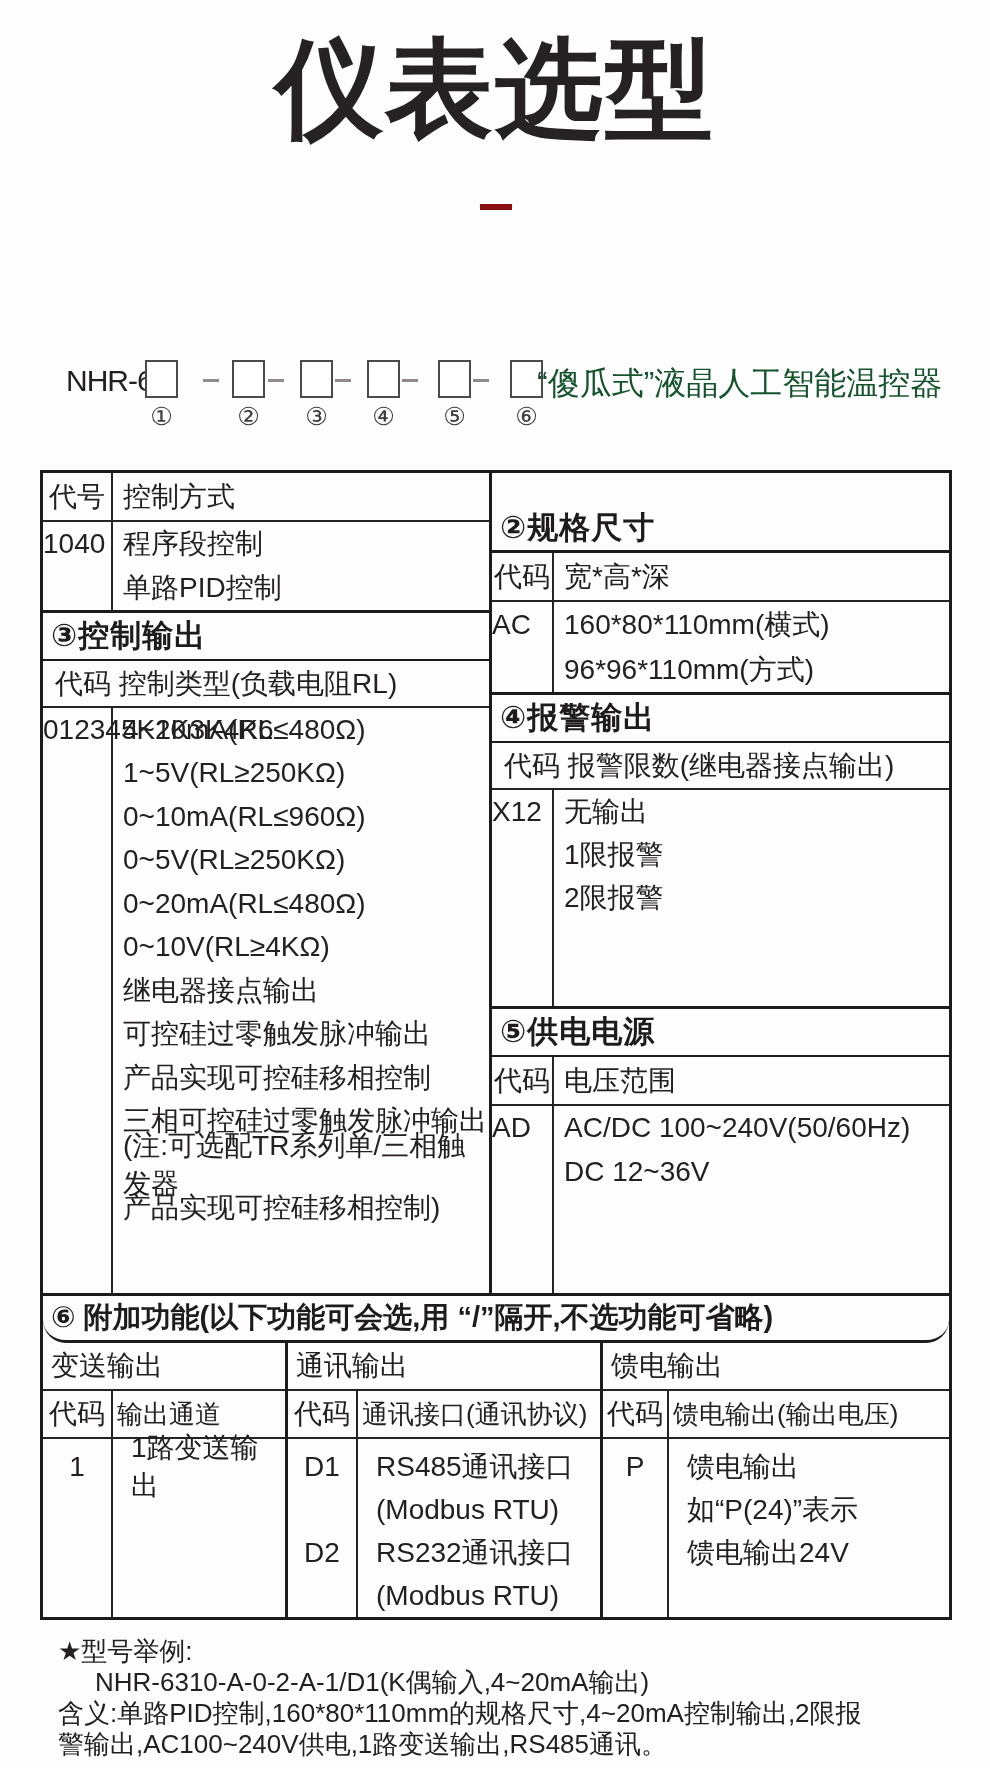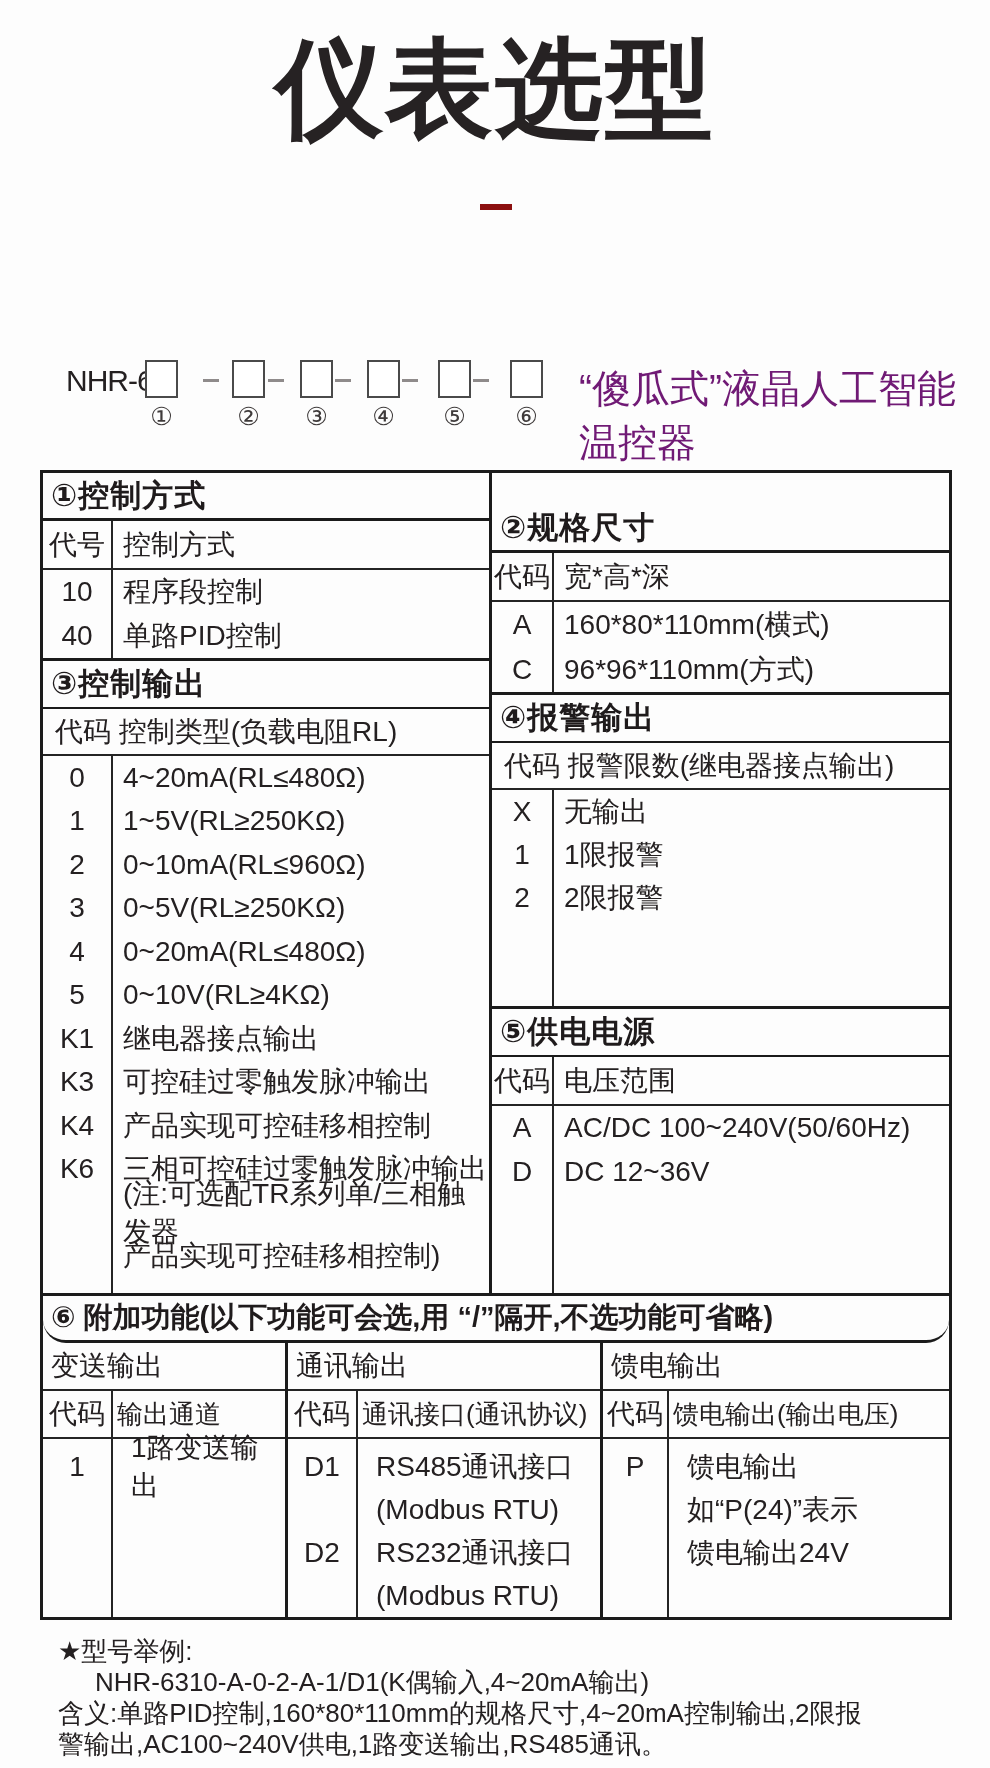--- a/index.html
+++ b/index.html
@@ -25,21 +25,21 @@
   .title-divider {
     position: absolute; top: 204px; left: 480px;
     width: 32px; height: 6px; background: #8c1010;
   }
   
   .model-area { position: absolute; left: 0; top: 350px; width: 990px; height: 95px; font-size: 30px; }
   .model-prefix { position: absolute; left: 66px; top: 14px; letter-spacing: -1px; font-weight: 500; }
   .mbox { position: absolute; top: 10px; width: 33px; height: 38px; border: 2px solid #4a4a4a; background: #fff; }
   .mdash { position: absolute; top: 29px; width: 16px; height: 3px; background: #8f8b8b; }
   .mnum { position: absolute; top: 52px; width: 33px; text-align: center; font-size: 25px; color: #3f3b3b; }
-  .model-suffix { position: absolute; left: 579px; top: 12px; font-size: 39px; color: #701a75; }
+  .model-suffix { position: absolute; left: 537px; top: 12px; font-size: 32px; color: #14532d; }
   
   .tbl {
     position: absolute; left: 40px; top: 470px;
     width: 912px; height: 1150px;
     border: 3px solid #1b1b1b; background: #fdfdfd;
     display: flex; flex-direction: column;
     font-size: 28px;
   }
   .upper { height: 830px; display: flex; border-bottom: 3px solid #1b1b1b; }
   .colL { width: 449px; border-right: 3px solid #1b1b1b; display: flex; flex-direction: column; }
@@ -49,21 +49,21 @@
     display: flex; align-items: center; padding-left: 8px;
     font-size: 31px; font-weight: 700; letter-spacing: 1px; color: #1f1b1c;
   }
   .subhdr { height: 49px; border-bottom: 2px solid #242424; display: flex; }
   .subhdr .codecol { display: flex; align-items: center; justify-content: center; border-right: 2px solid #242424; }
   .subhdr .lblcol { flex: 1; display: flex; align-items: center; padding-left: 10px; }
   .subhdr-plain { height: 47px; border-bottom: 2px solid #242424; display: flex; align-items: center; padding-left: 12px; }
   .w70 { width: 70px; }
   .w62 { width: 62px; }
   .datablk { display: flex; }
-  .datablk .codes { border-right: 2px solid #242424; display: flex; flex-direction: column; }
+  .datablk .codes { border-right: 2px solid #242424; display: flex; flex-direction: row; }
   .datablk .lbls { flex: 1; display: flex; flex-direction: column; padding-left: 10px; }
   .ln { display: flex; align-items: center; }
   .codes .ln { justify-content: center; }
   .h44 .ln { height: 44px; }
   .h45 .ln { height: 45px; }
   .h43 .ln { height: 43px; }
   .h435 .ln { height: 43.5px; }
   .bb3 { border-bottom: 3px solid #1b1b1b; }
   .grow { flex: 1; }
   
@@ -119,21 +119,20 @@
     <span class="mnum" style="left:438px">⑤</span>
     <span class="mnum" style="left:510px">⑥</span>
 
     <span class="model-suffix">“傻瓜式”液晶人工智能温控器</span>
   </div>
 
   <div class="tbl">
     <div class="upper">
 
       <div class="colL">
-        <div class="sechd">①控制方式</div>
 
         <div class="subhdr">
           <div class="codecol w70">代号</div>
           <div class="lblcol">控制方式</div>
         </div>
 
         <div class="datablk h44 bb3" style="height:91px">
           <div class="codes w70">
             <div class="ln">10</div>
             <div class="ln">40</div>

